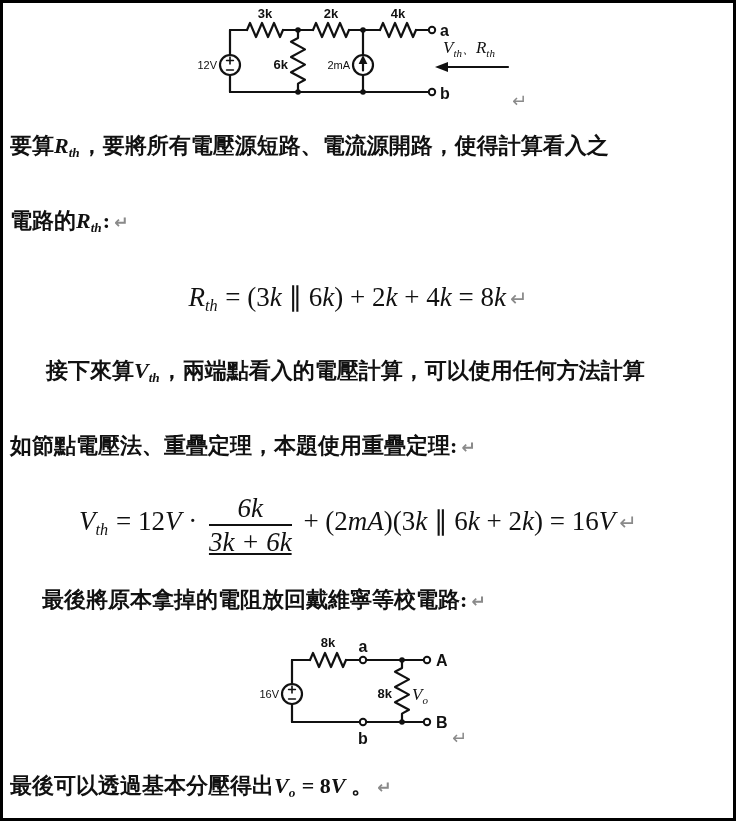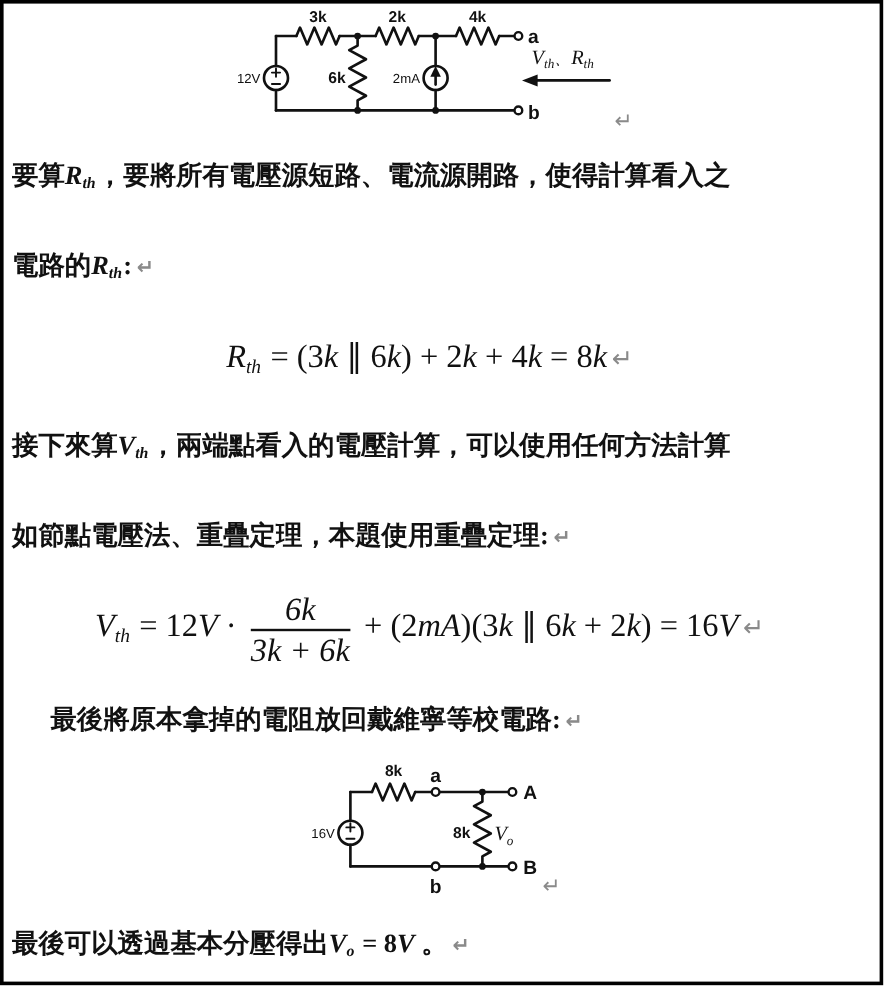--- a/index.html
+++ b/index.html
@@ -13,21 +13,21 @@
              white-space:nowrap; font-family:"Liberation Serif", serif;
              font-size:27px; color:#111; }
   .seg-t { font-style:normal; }
   .seg-i { font-style:italic; }
   .seg-s { font-style:italic; font-size:0.60em; position:relative; top:0.30em; margin-right:1px; }
   .seg-r { color:#8a8a8a; font-family:"DejaVu Sans", sans-serif; font-size:0.78em;
            font-style:normal; margin-left:4px; }
   .frac { display:inline-block; vertical-align:-0.80em; text-align:center;
           font-style:italic; line-height:1.12; margin:0 5px; }
   .frac .num { display:block; border-bottom:2px solid #111; padding:0 9px 1px; }
-  .frac .den { display:block; padding-top:1px; }
+  .frac .den { display:block; padding-top:1px;text-decoration:underline; }
   svg.circuit { position:absolute; overflow:visible; }
   .rlabel { font-family:"Liberation Sans", sans-serif; font-weight:bold; font-size:13px; fill:#111; }
   .slabel { font-family:"Liberation Sans", sans-serif; font-size:11px; fill:#111; }
   .tlabel { font-family:"Liberation Sans", sans-serif; font-weight:600; font-size:16px; fill:#111; }
   .ann    { font-family:"Liberation Serif", serif; font-style:italic; font-size:17px; fill:#111; }
   .annsub { font-size:11px; }
   .retsvg { font-family:"DejaVu Sans", sans-serif; font-size:18px; fill:#8a8a8a; font-style:normal; }
 </style>
 </head>
 <body>
@@ -73,21 +73,21 @@
   <text class="slabel" text-anchor="end" x="160" y="69">2mA</text>
   <text class="tlabel" x="250" y="36">a</text>
   <text class="tlabel" x="250" y="99">b</text>
   <text class="ann" x="253" y="53"><tspan>V</tspan><tspan class="annsub" dy="4">th</tspan><tspan dy="-4" font-size="14">、</tspan><tspan>R</tspan><tspan class="annsub" dy="4">th</tspan></text>
   <text class="retsvg" x="322" y="107">↵</text>
 </svg>
 
 <div class="line" style="top:131px;"><span class="seg-t">要算</span><span class="seg-i">R</span><span class="seg-s">th</span><span class="seg-t">，要將所有電壓源短路、電流源開路，使得計算看入之</span></div>
 <div class="line" style="top:206px;"><span class="seg-t">電路的</span><span class="seg-i">R</span><span class="seg-s">th</span><span class="seg-t">:</span><span class="seg-r">↵</span></div>
 <div class="formula" style="top:281px;"><span class="seg-i">R</span><span class="seg-s">th</span><span class="seg-t"> = (3</span><span class="seg-i">k</span><span class="seg-t"> ∥ 6</span><span class="seg-i">k</span><span class="seg-t">) + 2</span><span class="seg-i">k</span><span class="seg-t"> + 4</span><span class="seg-i">k</span><span class="seg-t"> = 8</span><span class="seg-i">k</span><span class="seg-r">↵</span></div>
-<div class="line" style="top:356px;"><span class="seg-t">接下來算</span><span class="seg-i">V</span><span class="seg-s">th</span><span class="seg-t">，兩端點看入的電壓計算，可以使用任何方法計算</span></div>
+<div class="line" style="top:356px;margin-left:36px;"><span class="seg-t">接下來算</span><span class="seg-i">V</span><span class="seg-s">th</span><span class="seg-t">，兩端點看入的電壓計算，可以使用任何方法計算</span></div>
 <div class="line" style="top:431px;"><span class="seg-t">如節點電壓法、重疊定理，本題使用重疊定理:</span><span class="seg-r">↵</span></div>
 <div class="formula" style="top:493px;"><span class="seg-i">V</span><span class="seg-s">th</span><span class="seg-t"> = 12</span><span class="seg-i">V</span><span class="seg-t"> · </span><span class="frac"><span class="num">6k</span><span class="den">3k + 6k</span></span><span class="seg-t"> + (2</span><span class="seg-i">mA</span><span class="seg-t">)(3</span><span class="seg-i">k</span><span class="seg-t"> ∥ 6</span><span class="seg-i">k</span><span class="seg-t"> + 2</span><span class="seg-i">k</span><span class="seg-t">) = 16</span><span class="seg-i">V</span><span class="seg-r">↵</span></div>
 <div class="line" style="top:585px;margin-left:32px;"><span class="seg-t">最後將原本拿掉的電阻放回戴維寧等校電路:</span><span class="seg-r">↵</span></div>
 <div class="line" style="top:771px;"><span class="seg-t">最後可以透過基本分壓得出</span><span class="seg-i">V</span><span class="seg-s">o</span><span class="seg-t"> = 8</span><span class="seg-i">V</span><span class="seg-t"> 。</span><span class="seg-r">↵</span></div>
 
 <svg class="circuit" style="left:230px; top:630px;" width="285" height="125" viewBox="0 0 285 125">
   <g stroke="#111" stroke-width="2.2" fill="none" stroke-linecap="round" stroke-linejoin="round">
     <path d="M62,30 H80 M116,30 H193.8"></path>
     <path d="M62,30 V54 M62,74 V92"></path>
     <path d="M62,92 H193.8"></path>

